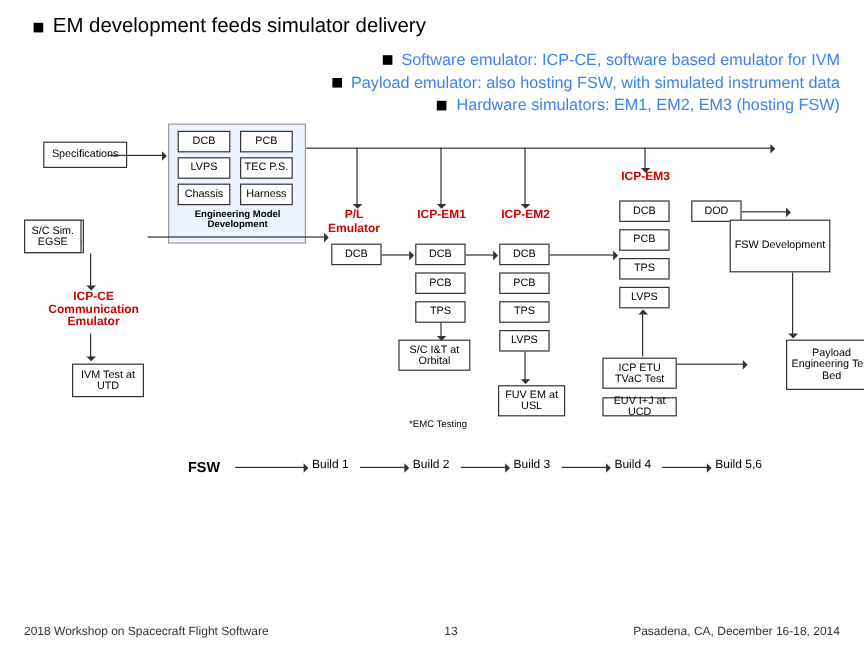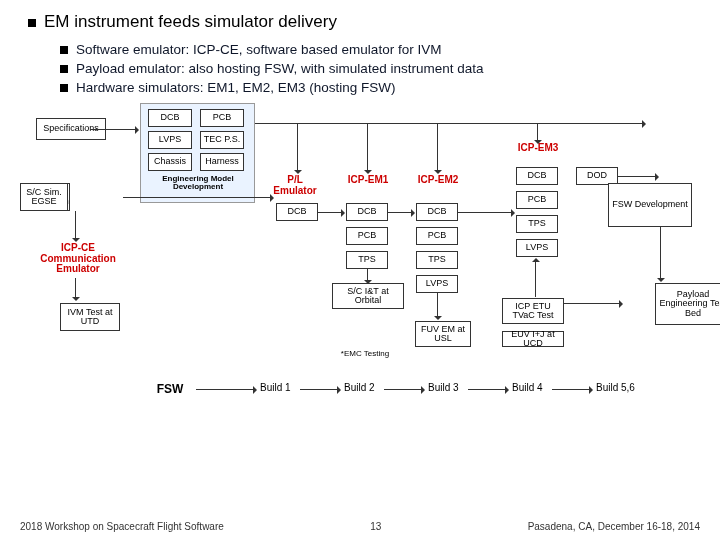--- a/index.html
+++ b/index.html
@@ -1,37 +1,37 @@
 <!DOCTYPE html>
 <html><head>
 <meta charset="utf-8">
 <style>
   * { box-sizing: border-box; margin: 0; padding: 0; }
   body { width: 720px; height: 540px; font-family: Arial, sans-serif; background: #fff; position: relative; overflow: hidden; }
   .slide { padding: 12px 20px 0 20px; }
   .title { font-size: 20px; font-weight: 400; color: #000; padding-bottom: 6px; border-bottom: 2px solid #1a3a7a; margin-bottom: 14px; }
   .l1 { font-size: 17px; color: #000; margin: 0 0 10px 8px; }
   .sq { display:inline-block; width:8px; height:8px; background:#000; margin-right:8px; vertical-align: middle; }
-  .l2 { font-size: 13.5px; color: #0f172a; margin: 4px 0 4px 40px; }
+  .l2 { font-size: 13.5px; color: #3b82f6; margin: 4px 0 4px 40px; text-align: right; }
   .diagram { position: relative; width: 680px; height: 330px; margin: 8px auto 0; }
   .box { position:absolute; border:1px solid #333; background:#fff; font-size:9px; text-align:center; display:flex; align-items:center; justify-content:center; padding:1px 2px; line-height:1.05; }
   .lab { position:absolute; font-size:10px; font-weight:bold; text-align:center; line-height:1.05; }
   .red { color:#c00; }
   .grp { position:absolute; border:1px solid #999; }
   .arrow { position:absolute; background:#333; }
   .arrow.h::after, .arrow.lh::after { content:""; position:absolute; right:-5px; top:-3px; border:4px solid transparent; border-left-color:#333; }
   .arrow.v::after { content:""; position:absolute; bottom:-5px; left:-3px; border:4px solid transparent; border-top-color:#333; }
   .arrow.vu::after { content:""; position:absolute; top:-5px; left:-3px; border:4px solid transparent; border-bottom-color:#333; }
   .footer { position:absolute; bottom:8px; left:0; right:0; display:flex; justify-content:space-between; padding:0 20px; font-size:10px; color:#333; }
 </style>
 </head>
 <body>
 
 <div class="slide">
-  <div class="l1"><span class="sq"></span><span>EM instrument feeds simulator delivery</span></div>
+  <div class="l1"><span class="sq"></span><span>EM development feeds simulator delivery</span></div>
   <div class="l2"><span class="sq"></span><span>Software emulator:  ICP-CE, software based emulator for IVM</span></div>
   <div class="l2"><span class="sq"></span><span>Payload emulator: also hosting FSW, with simulated instrument data</span></div>
   <div class="l2"><span class="sq"></span><span>Hardware simulators:  EM1, EM2, EM3  (hosting FSW)</span></div>
 
   <div class="diagram">
 
     <div class="box" style="left:16px;top:15px;width:70px;height:22px">Specifications</div>
     <div class="box" style="left:0;top:80px;width:50px;height:28px">ITOS Workstation</div>
     <div class="box" style="left:55;top:80px;width:48px;height:28px">S/C Sim. EGSE</div>
     <div class="lab red" style="left:18px;top:140px;width:80px">ICP-CE Communication Emulator</div>
@@ -71,21 +71,21 @@
     <div class="box" style="left:496px;top:112px;width:42px;height:18px">TPS</div>
     <div class="box" style="left:496px;top:136px;width:42px;height:18px">LVPS</div>
     <div class="box" style="left:556px;top:64px;width:42px;height:18px">DOD</div>
 
     <div class="arrow h" style="left:235px;top:20px;width:390px;height:1px"></div>
     <div class="arrow v" style="left:277px;top:20px;width:1px;height:50px"></div>
     <div class="arrow v" style="left:347px;top:20px;width:1px;height:50px"></div>
     <div class="arrow v" style="left:417px;top:20px;width:1px;height:50px"></div>
     <div class="arrow v" style="left:517px;top:20px;width:1px;height:20px"></div>
 
-    <div class="box" style="left:312px;top:180px;width:72px;height:26px">S/C I&amp;T at Orbital</div>
+    <div class="box" style="left:312px;top:180px;width:60px;height:26px">S/C I&amp;T at Orbital</div>
     <div class="lab" style="left:310px;top:247px;width:70px;font-size:8px;font-weight:normal">*EMC Testing</div>
     <div class="box" style="left:395px;top:218px;width:56px;height:26px">FUV EM at USL</div>
     <div class="box" style="left:482px;top:195px;width:62px;height:26px">ICP ETU TVaC Test</div>
     <div class="box" style="left:482px;top:228px;width:62px;height:16px">EUV I+J at UCD</div>
 
     <div class="box" style="left:588px;top:80px;width:84px;height:44px">FSW Development</div>
     <div class="box" style="left:635px;top:180px;width:76px;height:42px">Payload Engineering Test Bed</div>
     <div class="arrow h" style="left:598px;top:73px;width:40px;height:1px"></div>
     <div class="arrow v" style="left:640px;top:124px;width:1px;height:54px"></div>
     <div class="arrow h" style="left:544px;top:200px;width:58px;height:1px"></div>

